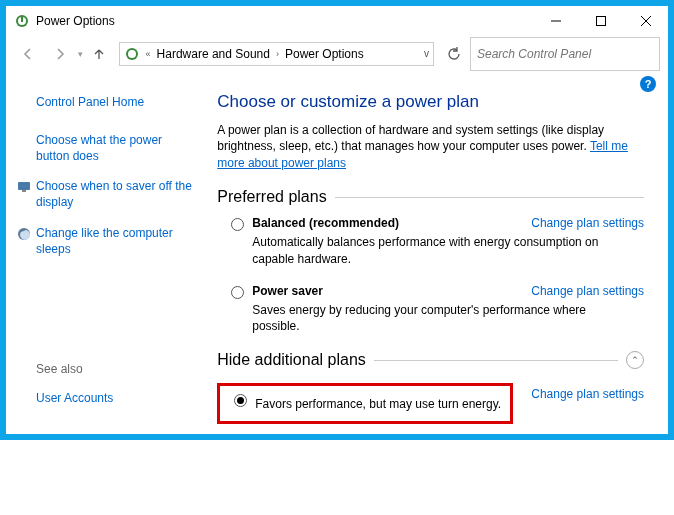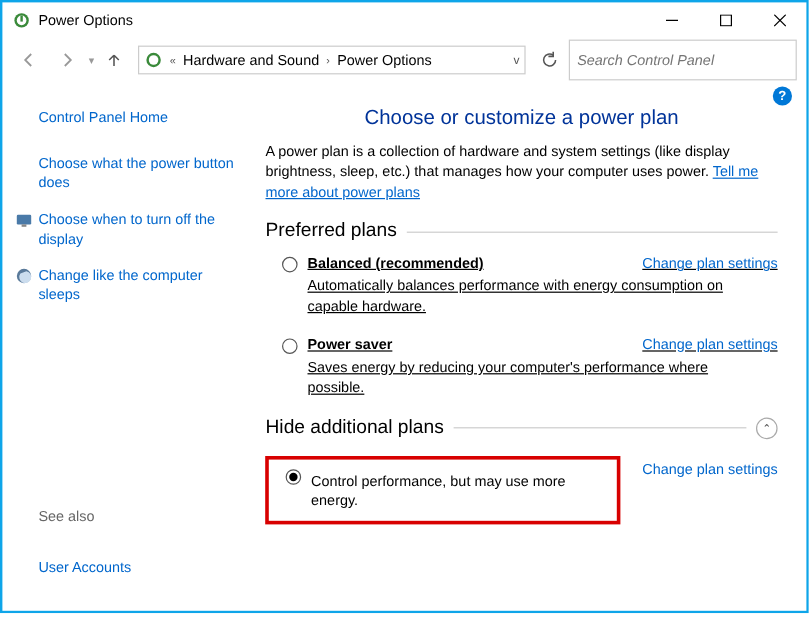--- a/index.html
+++ b/index.html
@@ -1,17 +1,17 @@
 <!DOCTYPE html>
 <html><head>
 <meta charset="utf-8">
 <style>
 * { box-sizing: border-box; margin: 0; padding: 0; }
 body { font-family: "Segoe UI", Arial, sans-serif; font-size: 12px; background: #fff; }
-.window { width: 674px; height: 511px; border: 2px solid #0ea5e9; display: flex; flex-direction: column; }
+.window { width: 674px; height: 440px; border: 6px solid #0ea5e9; display: flex; flex-direction: column; }
 
 .titlebar { height: 30px; display: flex; align-items: center; padding: 0 0 0 8px; }
 .titlebar-icon { width: 16px; height: 16px; margin-right: 6px; }
 .titlebar-title { flex: 1; font-size: 12px; }
 .caption-btn { width: 45px; height: 30px; display: flex; align-items: center; justify-content: center; cursor: pointer; }
 
 .navbar { height: 36px; display: flex; align-items: center; padding: 0 8px; gap: 4px; }
 .nav-arrow { width: 28px; height: 28px; display: flex; align-items: center; justify-content: center; color: #999; cursor: pointer; border-radius: 3px; }
 .nav-up { width: 24px; height: 24px; display: flex; align-items: center; justify-content: center; color: #555; cursor: pointer; }
 .addressbar { flex: 1; height: 24px; border: 1px solid #ccc; display: flex; align-items: center; padding: 0 4px; gap: 6px; margin: 0 4px; }
@@ -24,33 +24,33 @@
 .searchbox input { border: none; outline: none; flex: 1; font-size: 12px; color: #666; font-style: italic; }
 .search-icon { color: #555; cursor: pointer; }
 
 .body { flex: 1; display: flex; position: relative; padding-top: 14px; }
 .help-icon { position: absolute; top: 4px; right: 12px; width: 16px; height: 16px; background: #0078d7; color: #fff; border-radius: 50%; display: flex; align-items: center; justify-content: center; font-size: 11px; font-weight: bold; cursor: pointer; }
 
 .sidebar { width: 210px; padding: 8px 14px 8px 30px; display: flex; flex-direction: column; }
 .sidebar-link { color: #0066cc; cursor: pointer; margin-bottom: 14px; line-height: 1.35; position: relative; }
 .sidebar-link.homelink { margin-bottom: 22px; }
 .sidebar-icon { position: absolute; left: -20px; top: 1px; width: 16px; height: 16px; }
-.see-also { margin-top: auto; color: #666; margin-bottom: 28px; }
+.see-also { margin-top: auto; color: #666; margin-bottom: 14px; }
 
 .main { flex: 1; padding: 6px 24px 10px 10px; }
-.page-title { color: #003399; font-size: 17px; font-weight: 400; margin-bottom: 10px; text-align: center; }
+.page-title { color: #003399; font-size: 17px; font-weight: 400; margin-bottom: 10px; }
 .page-desc { font-size: 12px; line-height: 1.4; margin-bottom: 16px; }
 .inline-link { color: #0066cc; text-decoration: underline; cursor: pointer; }
 
 .section-header { display: flex; align-items: center; margin-bottom: 10px; }
 .section-label { font-size: 16px; margin-right: 8px; white-space: nowrap; }
 .section-line { flex: 1; height: 1px; background: #ccc; }
 .collapse-btn { width: 18px; height: 18px; border: 1px solid #aaa; border-radius: 50%; display: flex; align-items: center; justify-content: center; margin-left: 8px; cursor: pointer; font-size: 9px; color: #555; }
 
-.plan { display: flex; margin-bottom: 16px; padding-left: 14px; text-decoration: underline; }
+.plan { display: flex; margin-bottom: 16px; padding-left: 14px; }
 .plan-radio { width: 13px; height: 13px; border: 1px solid #555; border-radius: 50%; margin-top: 2px; margin-right: 8px; cursor: pointer; flex-shrink: 0; display: flex; align-items: center; justify-content: center; }
 .plan-radio.selected::after { content: ""; width: 7px; height: 7px; background: #000; border-radius: 50%; }
 .plan-body { flex: 1; }
 .plan-header { display: flex; align-items: baseline; }
 .plan-name { font-weight: bold; flex: 1; }
 .plan-change { color: #0066cc; cursor: pointer; margin-left: 12px; white-space: nowrap; }
 .plan-desc { margin-top: 4px; line-height: 1.4; padding-right: 8px; }
 
 .highlight-box { border: 3px solid #d80000; padding: 6px 8px 8px 14px; margin-left: 0; margin-top: 4px; width: 296px; }
 .highlight-row { display: flex; align-items: flex-start; }
@@ -146,21 +146,21 @@
     <div class="sidebar">
       <div class="sidebar-link homelink">Control Panel Home</div>
       <div class="sidebar-link">Choose what the power button does</div>
       <div class="sidebar-link">
         <span class="sidebar-icon">
             <svg viewBox="0 0 16 16">
               <rect x="2" y="3" width="12" height="8" rx="1" fill="#4a7aa8"></rect>
               <rect x="6" y="11" width="4" height="2" fill="#888"></rect>
             </svg>
           </span>
-        <span>Choose when to turn off the display</span>
+        <span>Choose when to saver off the display</span>
       </div>
       <div class="sidebar-link">
         <span class="sidebar-icon">
             <svg viewBox="0 0 16 16">
               <circle cx="8" cy="8" r="6" fill="#5a7a9a"></circle>
               <path d="M10 4 A5 5 0 1 1 5 6" fill="#cde"></path>
             </svg>
           </span>
         <span>Change like the computer sleeps</span>
       </div>
@@ -205,21 +205,21 @@
         <span class="section-label">Hide additional plans</span>
         <div class="section-line"></div>
         <div class="collapse-btn">⌃</div>
       </div>
 
       <div class="highlight-row">
         <div class="highlight-box">
           <div style="display:flex">
             <div class="plan-radio selected"></div>
             <div>
-              <div class="plan-desc" style="padding-right:0">Control performance, but may use more energy.</div>
+              <div class="plan-desc" style="padding-right:0">Favors performance, but may use turn energy.</div>
             </div>
           </div>
         </div>
         <span class="highlight-change">Change plan settings</span>
       </div>
 
     </div>
   </div>
 </div>
 

